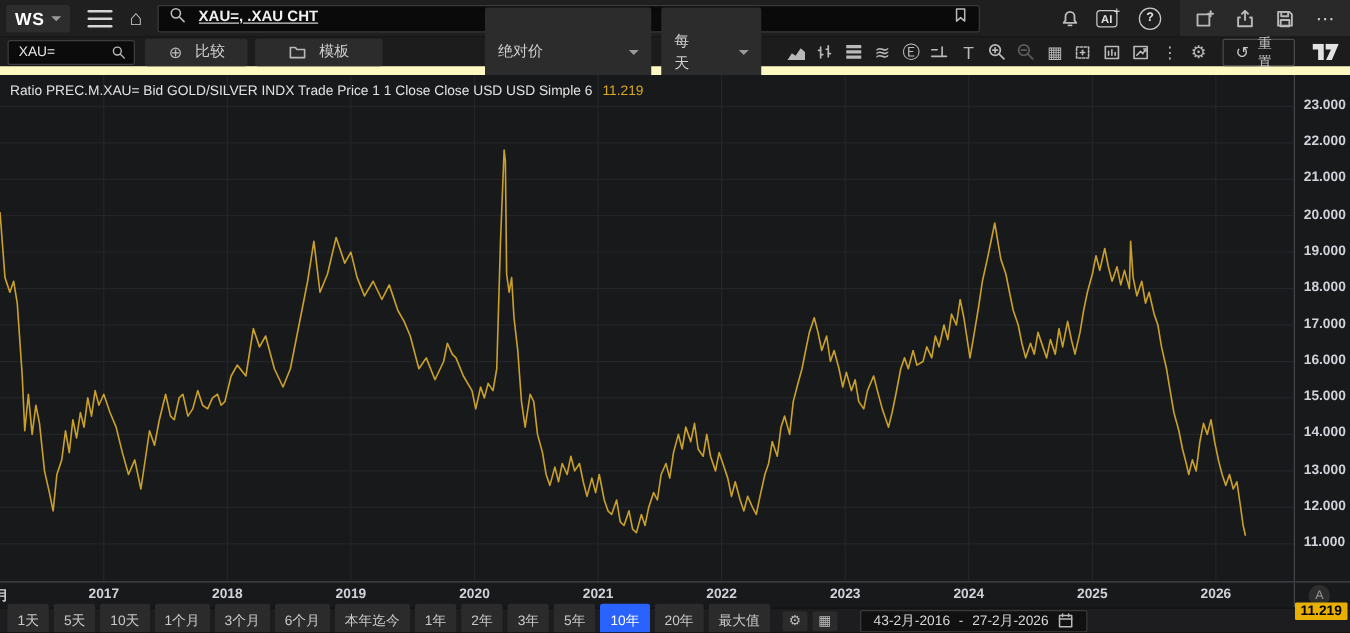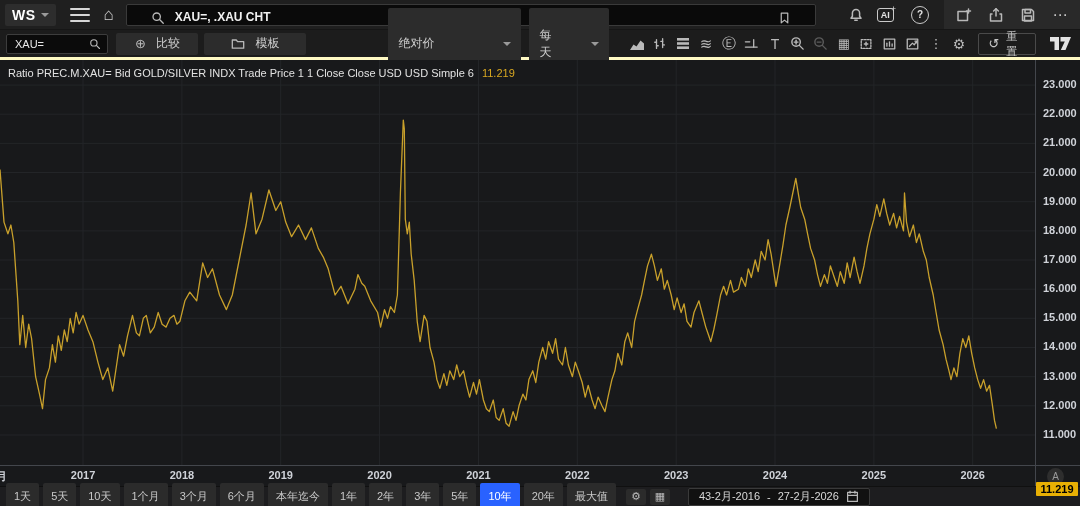--- a/index.html
+++ b/index.html
@@ -11,35 +11,35 @@
   .ws-btn{display:flex;align-items:center;gap:5px;background:#2d2d2d;border-radius:2px;
           padding:3px 7px;margin-left:5px;cursor:pointer;}
   .ws-logo{font-weight:bold;font-size:14px;color:#fff;letter-spacing:.5px;}
   .chev{width:0;height:0;border-left:4px solid transparent;border-right:4px solid transparent;
         border-top:4px solid #9a9a9a;}
   .hamb{width:20px;height:14px;margin-left:14px;display:flex;flex-direction:column;
         justify-content:space-between;cursor:pointer;}
   .hamb div{height:2px;background:#d6d6d6;border-radius:1px;}
   .home{margin-left:14px;font-size:17px;color:#cfcfcf;cursor:pointer;line-height:1;}
   .search{margin-left:12px;width:640px;height:20px;background:#0a0a0a;border:1px solid #3a3a3a;
-          border-radius:2px;display:flex;align-items:flex-end;padding:0 24px;gap:8px;}
+          border-radius:2px;display:flex;align-items:flex-start;padding:0 8px;gap:8px;text-decoration:underline;}
   .search input{flex:1;background:transparent;border:none;outline:none;color:#f0f0f0;
           font-size:12px;font-weight:bold;font-family:inherit;}
   svg.sic{stroke:#b9b9b9;fill:none;stroke-width:1.5;stroke-linecap:round;stroke-linejoin:round;}
   .tb-right{margin-left:auto;display:flex;align-items:center;height:100%;}
   .tb-ic{width:32px;display:flex;align-items:center;justify-content:center;cursor:pointer;height:100%;}
   .ai-badge{border:1.5px solid #c9c9c9;border-radius:3px;font-size:9px;font-weight:bold;
             color:#e3e3e3;padding:1px 3px;position:relative;}
   .help-c{width:16px;height:16px;border:1.5px solid #c9c9c9;border-radius:50%;display:flex;
           align-items:center;justify-content:center;font-size:10px;font-weight:bold;color:#e3e3e3;}
   .right-group{background:#292929;height:100%;display:flex;align-items:center;margin-left:8px;padding:0 4px;}
   .more-dots{font-size:15px;color:#c9c9c9;}
   
   .toolbar{position:absolute;left:0;top:30px;width:1080px;height:30px;background:#1c1c1c;
-           display:flex;align-items:center;border-bottom:3px solid #fef9c3;box-sizing:border-box;}
+           display:flex;align-items:center;border-bottom:7px solid #fef9c3;box-sizing:border-box;}
   .sym-box{margin-left:6px;width:108px;height:20px;background:#0b0b0b;border:1px solid #3d3d3d;
            border-radius:2px;display:flex;align-items:center;padding:0 6px;box-sizing:border-box;}
   .sym-box input{flex:1;background:transparent;border:none;outline:none;color:#e8e8e8;
            font-size:11px;font-family:inherit;width:60px;}
   .tb-btn{height:22px;background:#2c2c2c;border-radius:2px;display:flex;align-items:center;
           justify-content:center;gap:10px;font-size:12px;color:#cfcfcf;cursor:pointer;padding:0 16px;}
   .dropdown{height:38px;background:#2c2c2c;border-radius:2px;display:flex;align-items:center;
             font-size:12px;color:#cfcfcf;cursor:pointer;padding:17px 10px;justify-content:space-between;gap:40px;}
   .strip{display:flex;align-items:center;margin-left:16px;}
   .strip .it{width:23px;height:24px;display:flex;align-items:center;justify-content:center;

